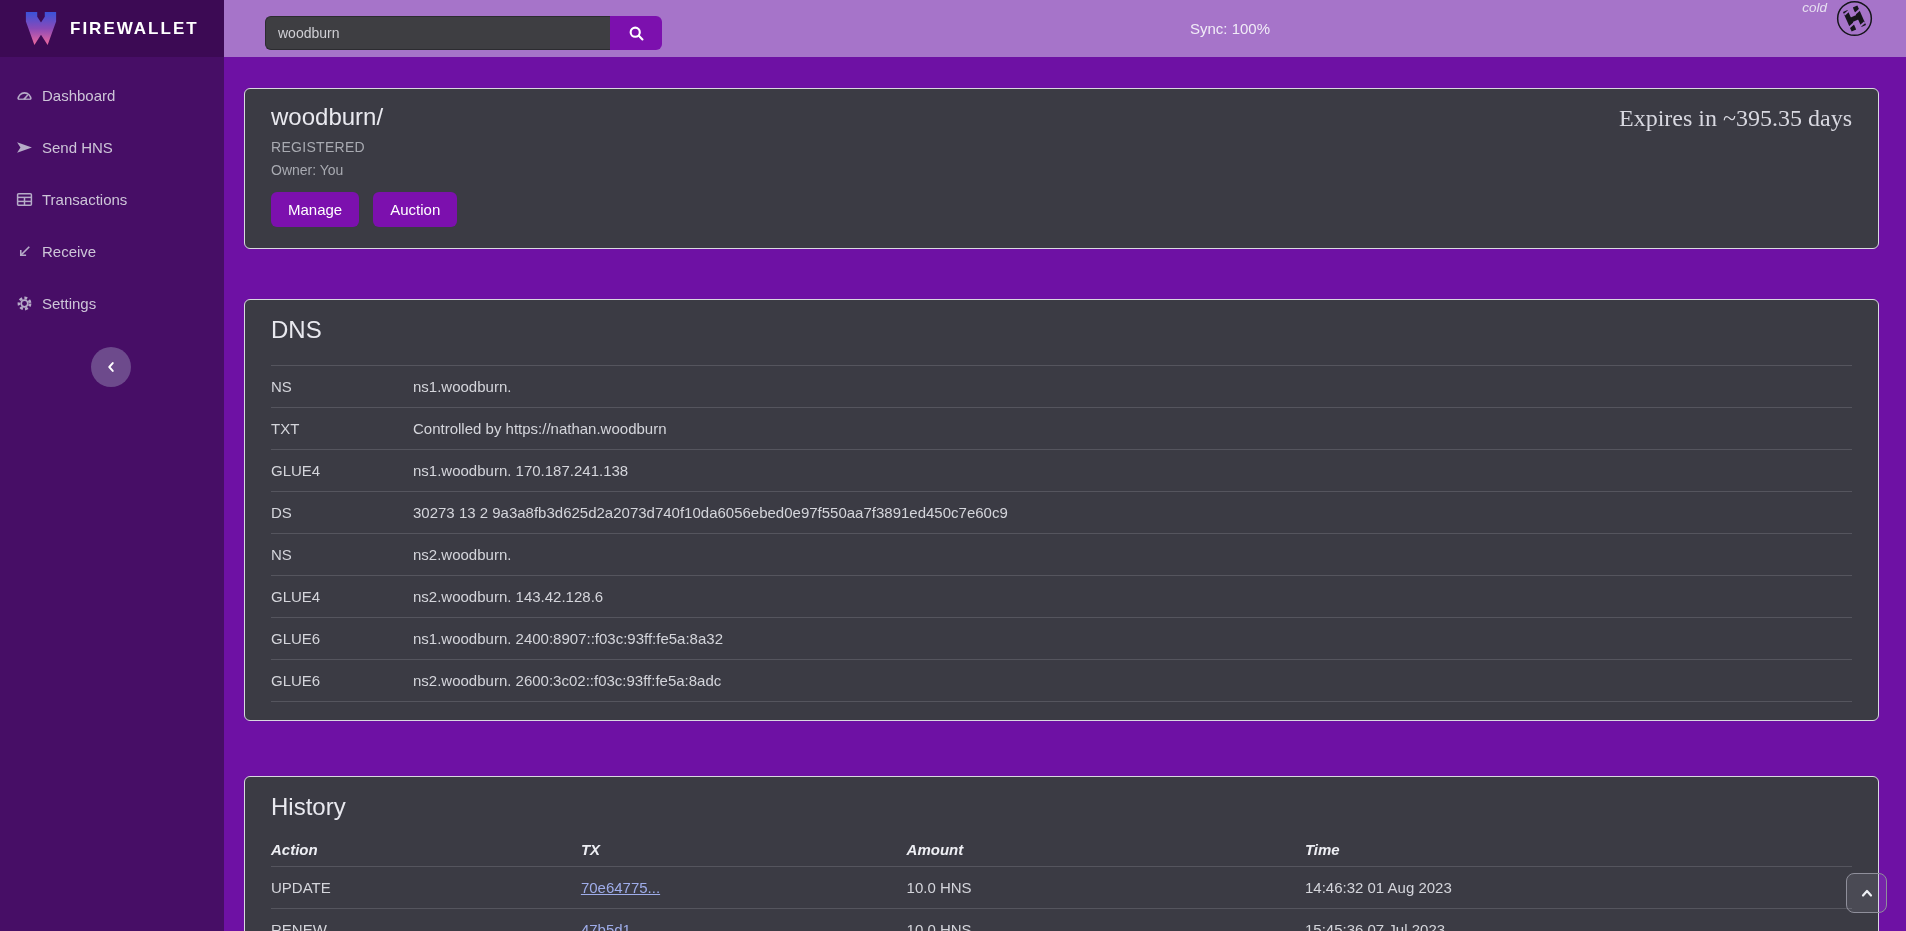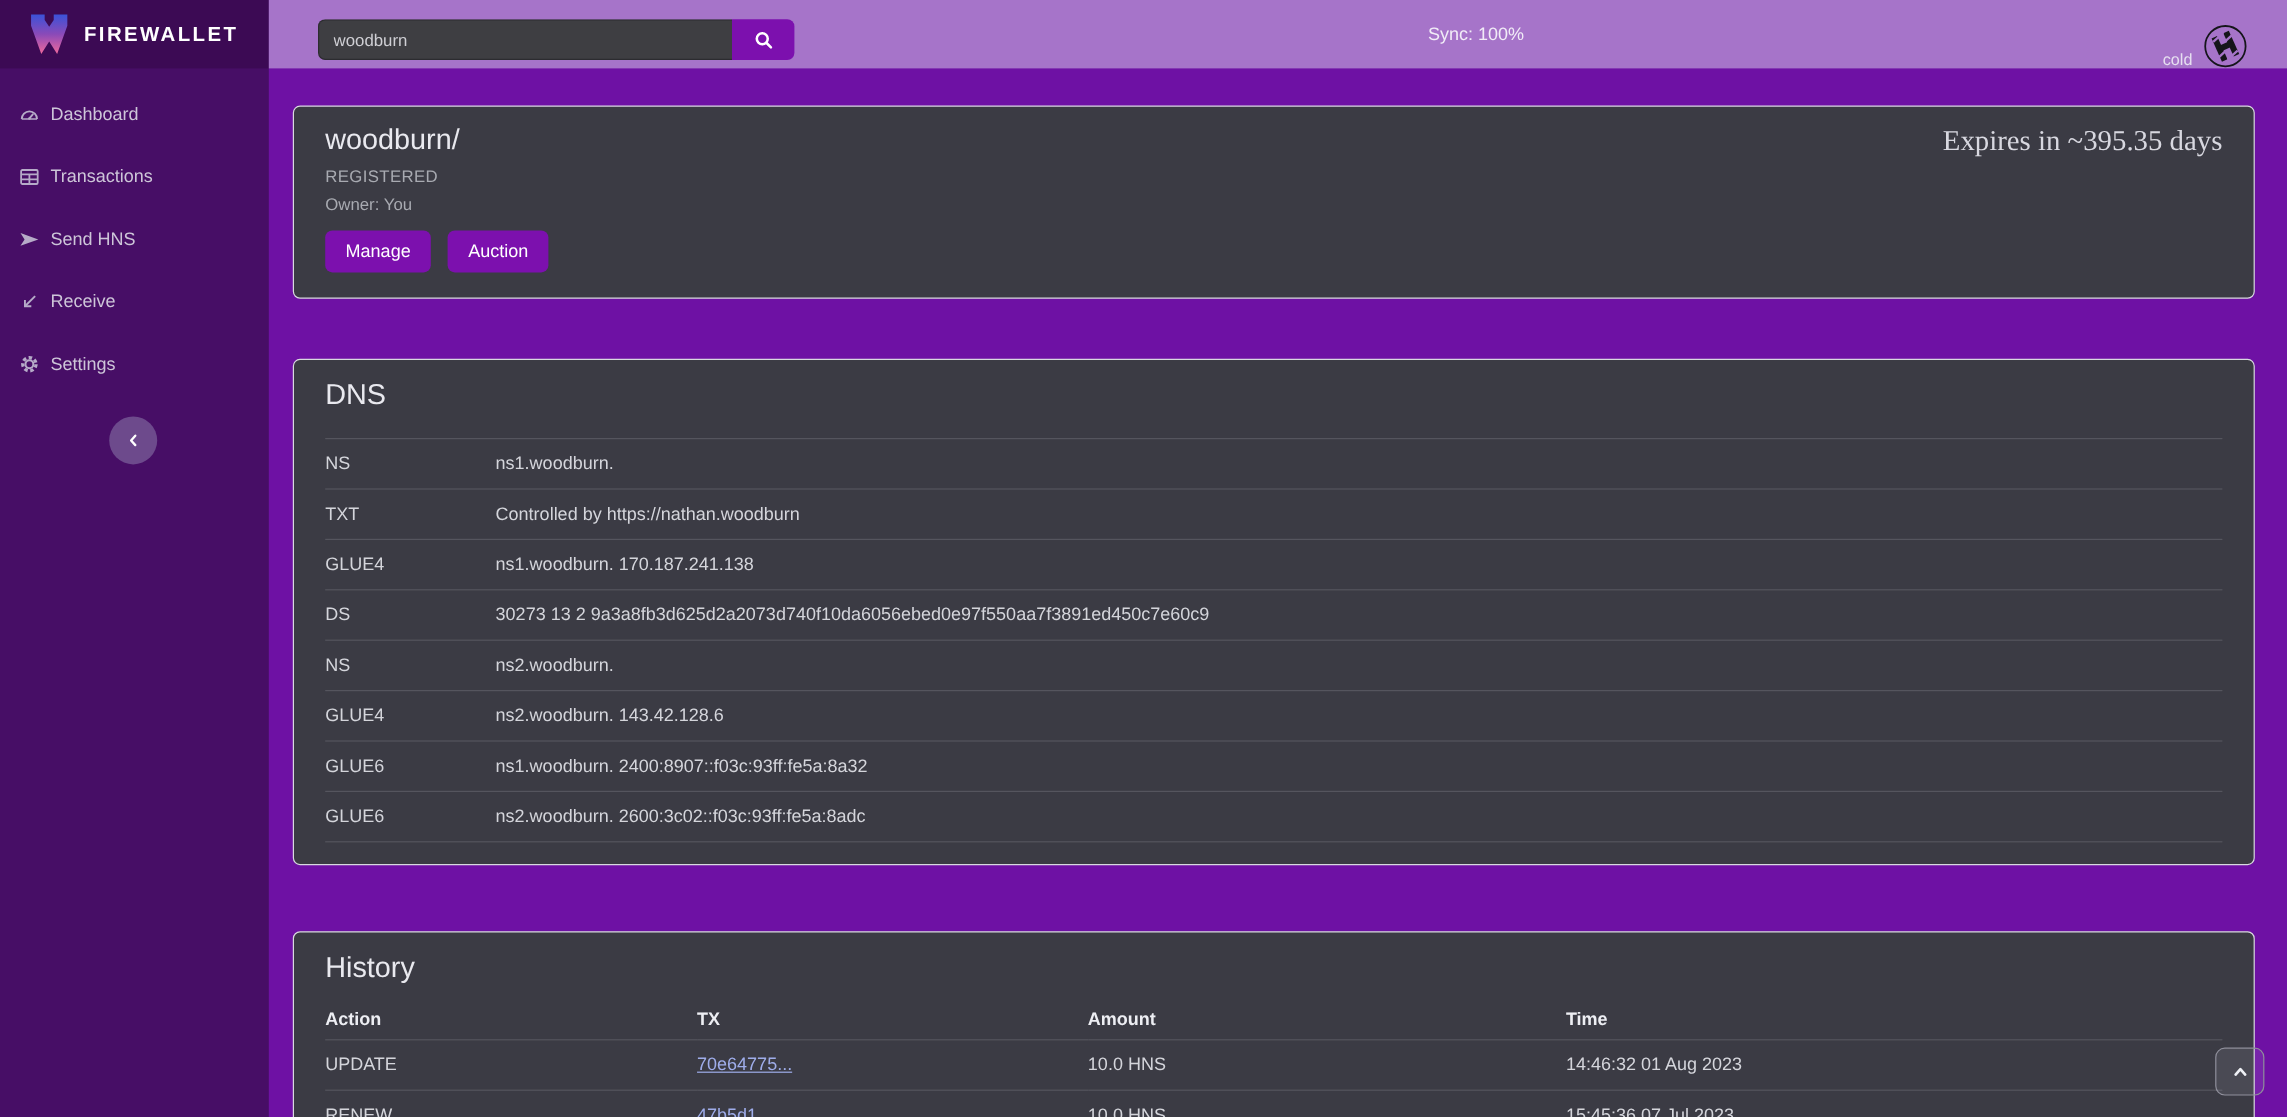--- a/index.html
+++ b/index.html
@@ -68,21 +68,21 @@
     width: 52px; height: 34px;
     background: #7c10ae; border: none;
     border-radius: 0 6px 6px 0;
     cursor: pointer;
     display: flex; align-items: center; justify-content: center;
   }
   .search-btn svg { width: 17px; height: 17px; }
   .sync-label { position: absolute; left: 966px; top: 20px; font-size: 15px; color: #f1ecf7; }
   .wallet-status {
     position: absolute; right: 33px; top: 0; height: 57px;
-    display: flex; align-items: flex-end; gap: 9px;
+    display: flex; align-items: flex-start; gap: 9px; font-style: italic;
   }
   .cold-label { font-size: 13.5px; color: #e6dff0; }
   .hns-logo { width: 37px; height: 37px; cursor: pointer; background:none; border:none; padding:0; }
 
   
   .main {
     position: absolute; left: 224px; top: 57px;
     width: 1682px; height: 874px;
     overflow: hidden;
   }
@@ -121,21 +121,21 @@
     border-top: 1px solid #55555e;
     font-size: 15px; color: #d4d5db;
   }
   .dns-type { width: 142px; flex-shrink: 0; }
   .dns-value { flex: 1; }
 
   
   .history-table { width: 100%; border-collapse: collapse; margin-top: -9px; }
   .history-table th {
     text-align: left; font-size: 15px; font-weight: bold;
-    color: #edeef3; padding: 8px 0;
+    color: #edeef3; padding: 8px 0; font-style: italic;
   }
   .history-table td {
     font-size: 15px; color: #d4d5db;
     padding: 12px 0;
     border-top: 1px solid #55555e;
   }
   .tx-link { color: #9fadea; text-decoration: underline; cursor: pointer; }
 
   
   .scroll-top {
@@ -171,33 +171,33 @@
     <div class="nav-item">
       <svg viewBox="0 0 16 16" fill="none" stroke="currentColor" stroke-width="1.5">
         <path d="M2 11.5a6 6 0 0 1 12 0"></path>
         <path d="M2 11.5h12" stroke-width="1.2"></path>
         <line x1="8" y1="11" x2="11" y2="7.5"></line>
         <circle cx="8" cy="11" r="1" fill="currentColor" stroke="none"></circle>
       </svg>
       <span>Dashboard</span>
     </div>
     <div class="nav-item">
+      <svg viewBox="0 0 16 16" fill="currentColor">
+        <path d="M1 3l14 5-14 5 3.2-5L1 3z"></path>
+      </svg>
+      <span>Send HNS</span>
+    </div>
+    <div class="nav-item">
       <svg viewBox="0 0 16 16" fill="none" stroke="currentColor" stroke-width="1.4">
         <rect x="1.5" y="2.5" width="13" height="11" rx="1"></rect>
         <line x1="1.5" y1="6" x2="14.5" y2="6"></line>
         <line x1="8" y1="6" x2="8" y2="13.5"></line>
         <line x1="1.5" y1="9.8" x2="14.5" y2="9.8"></line>
       </svg>
       <span>Transactions</span>
-    </div>
-    <div class="nav-item">
-      <svg viewBox="0 0 16 16" fill="currentColor">
-        <path d="M1 3l14 5-14 5 3.2-5L1 3z"></path>
-      </svg>
-      <span>Send HNS</span>
     </div>
     <div class="nav-item">
       <svg viewBox="0 0 16 16" fill="none" stroke="currentColor" stroke-width="1.5">
         <line x1="12.5" y1="3.5" x2="4.5" y2="11.5"></line>
         <polyline points="4.5,6.5 4.5,11.5 9.5,11.5"></polyline>
       </svg>
       <span>Receive</span>
     </div>
     <div class="nav-item">
       <svg viewBox="0 0 16 16" fill="none" stroke="currentColor">

